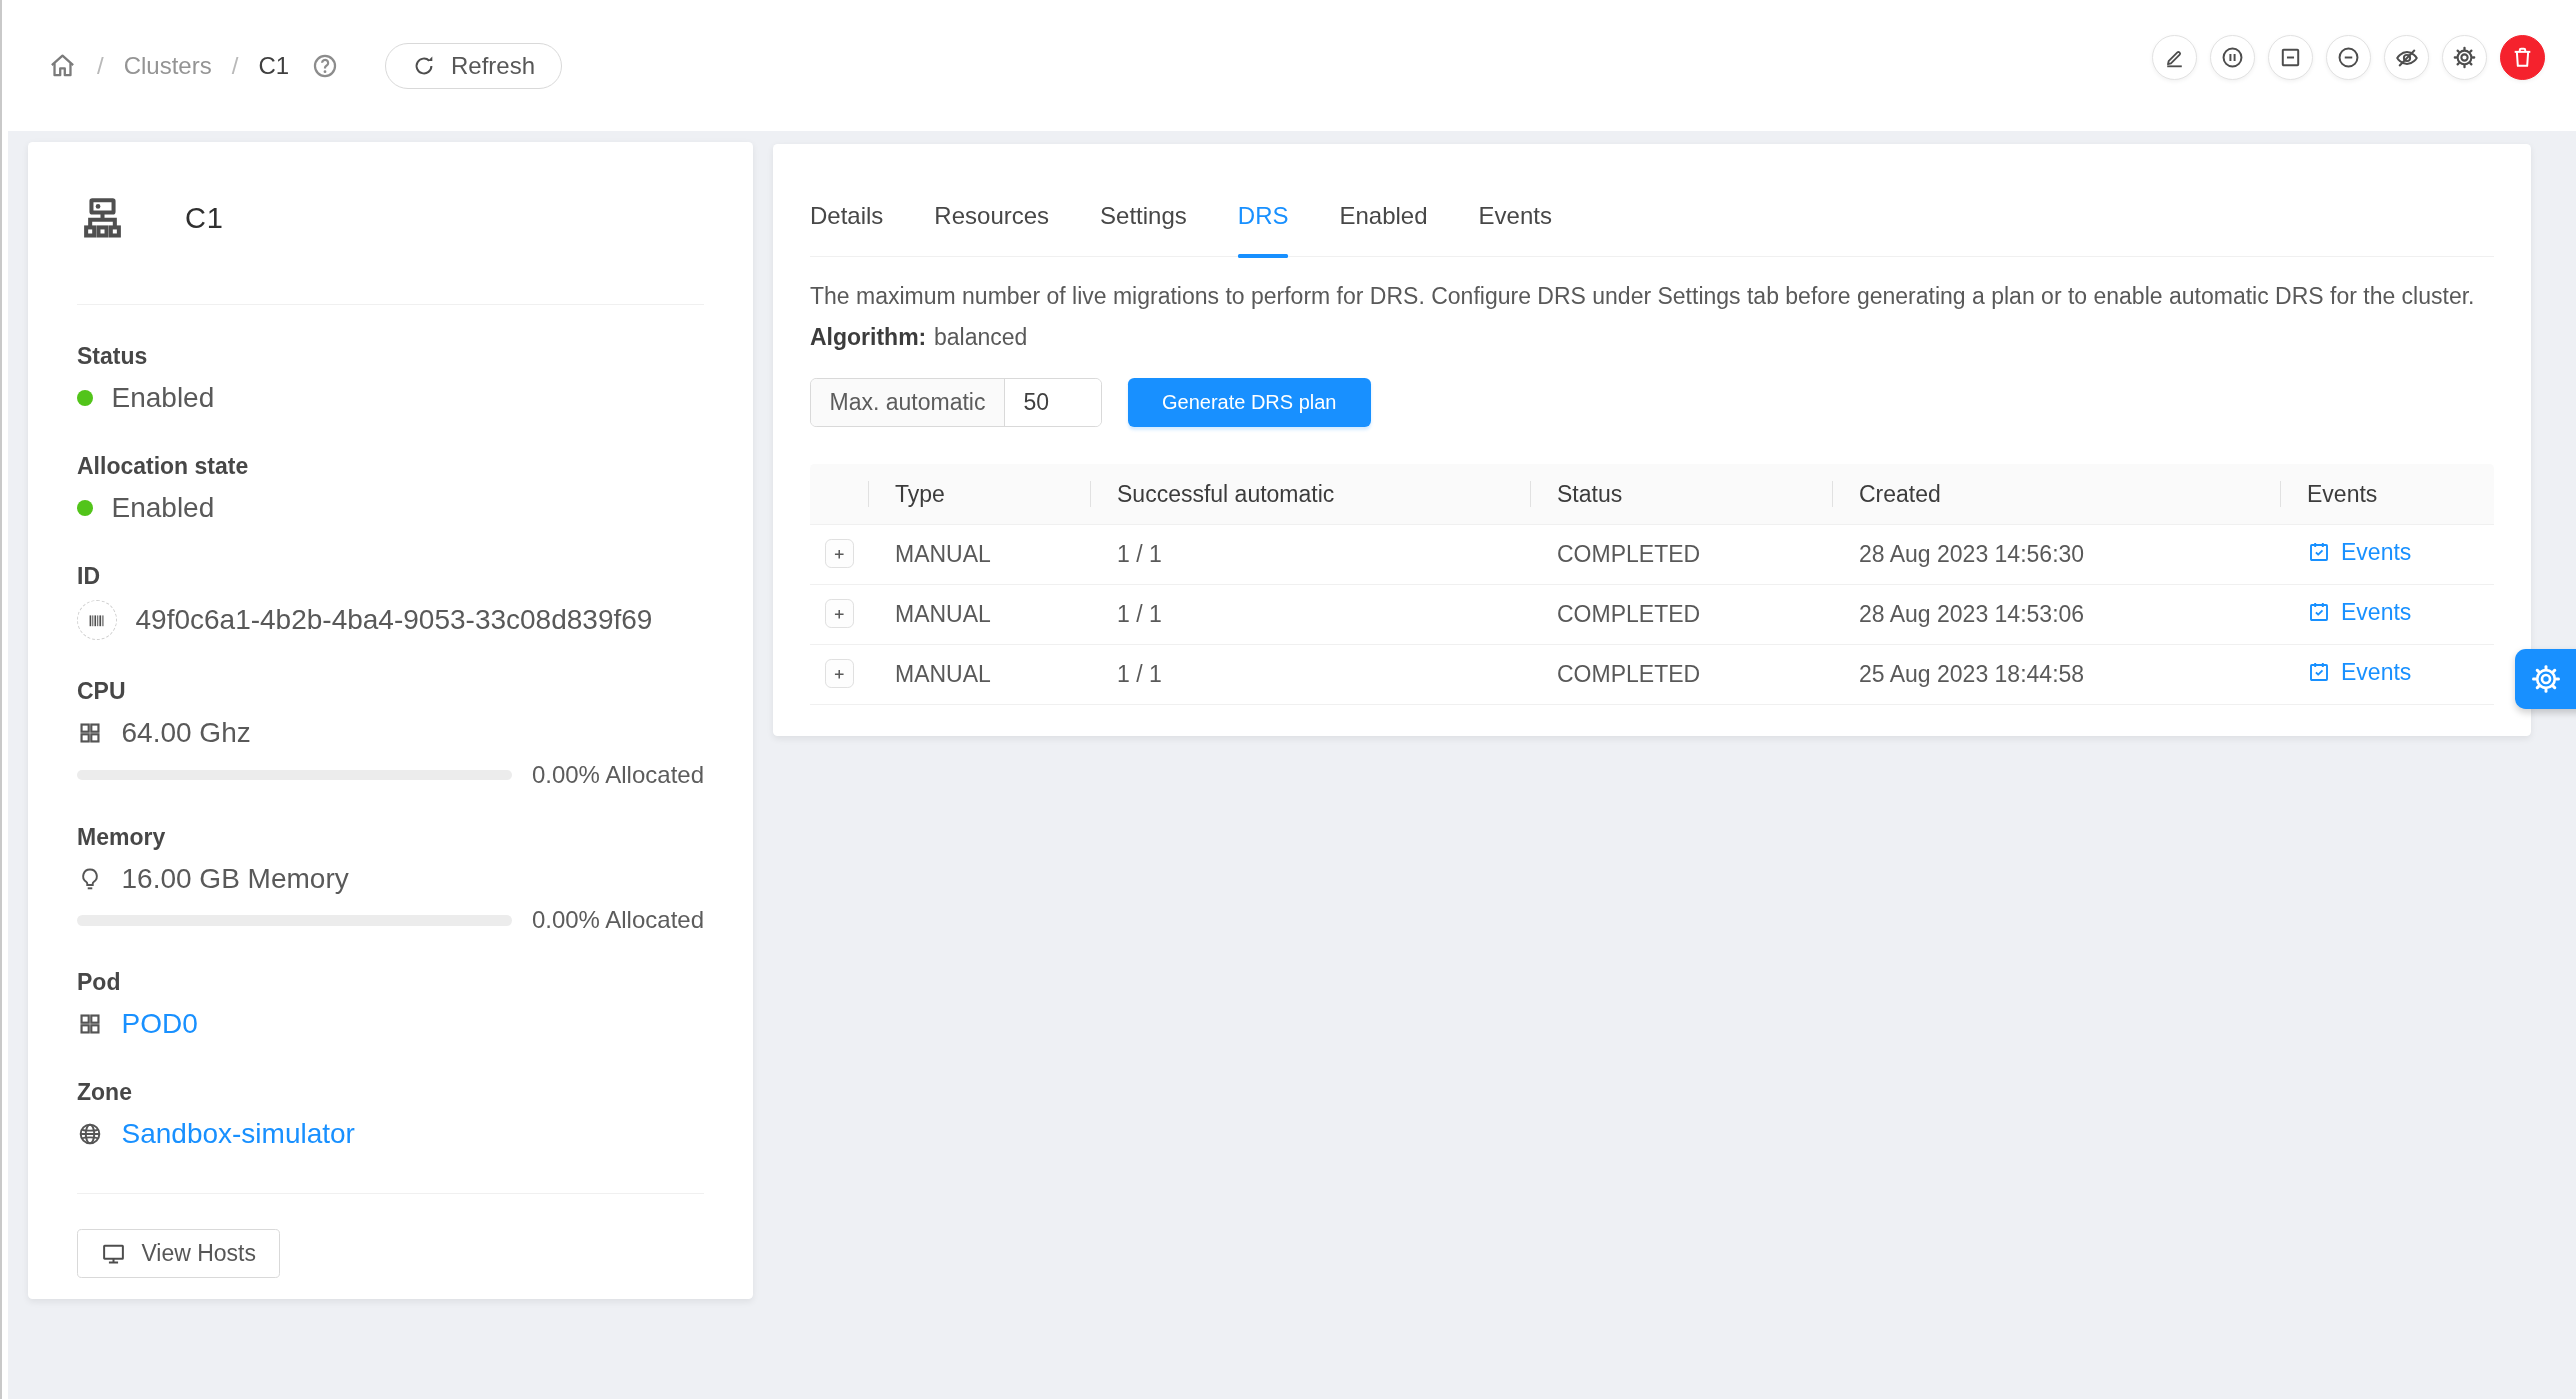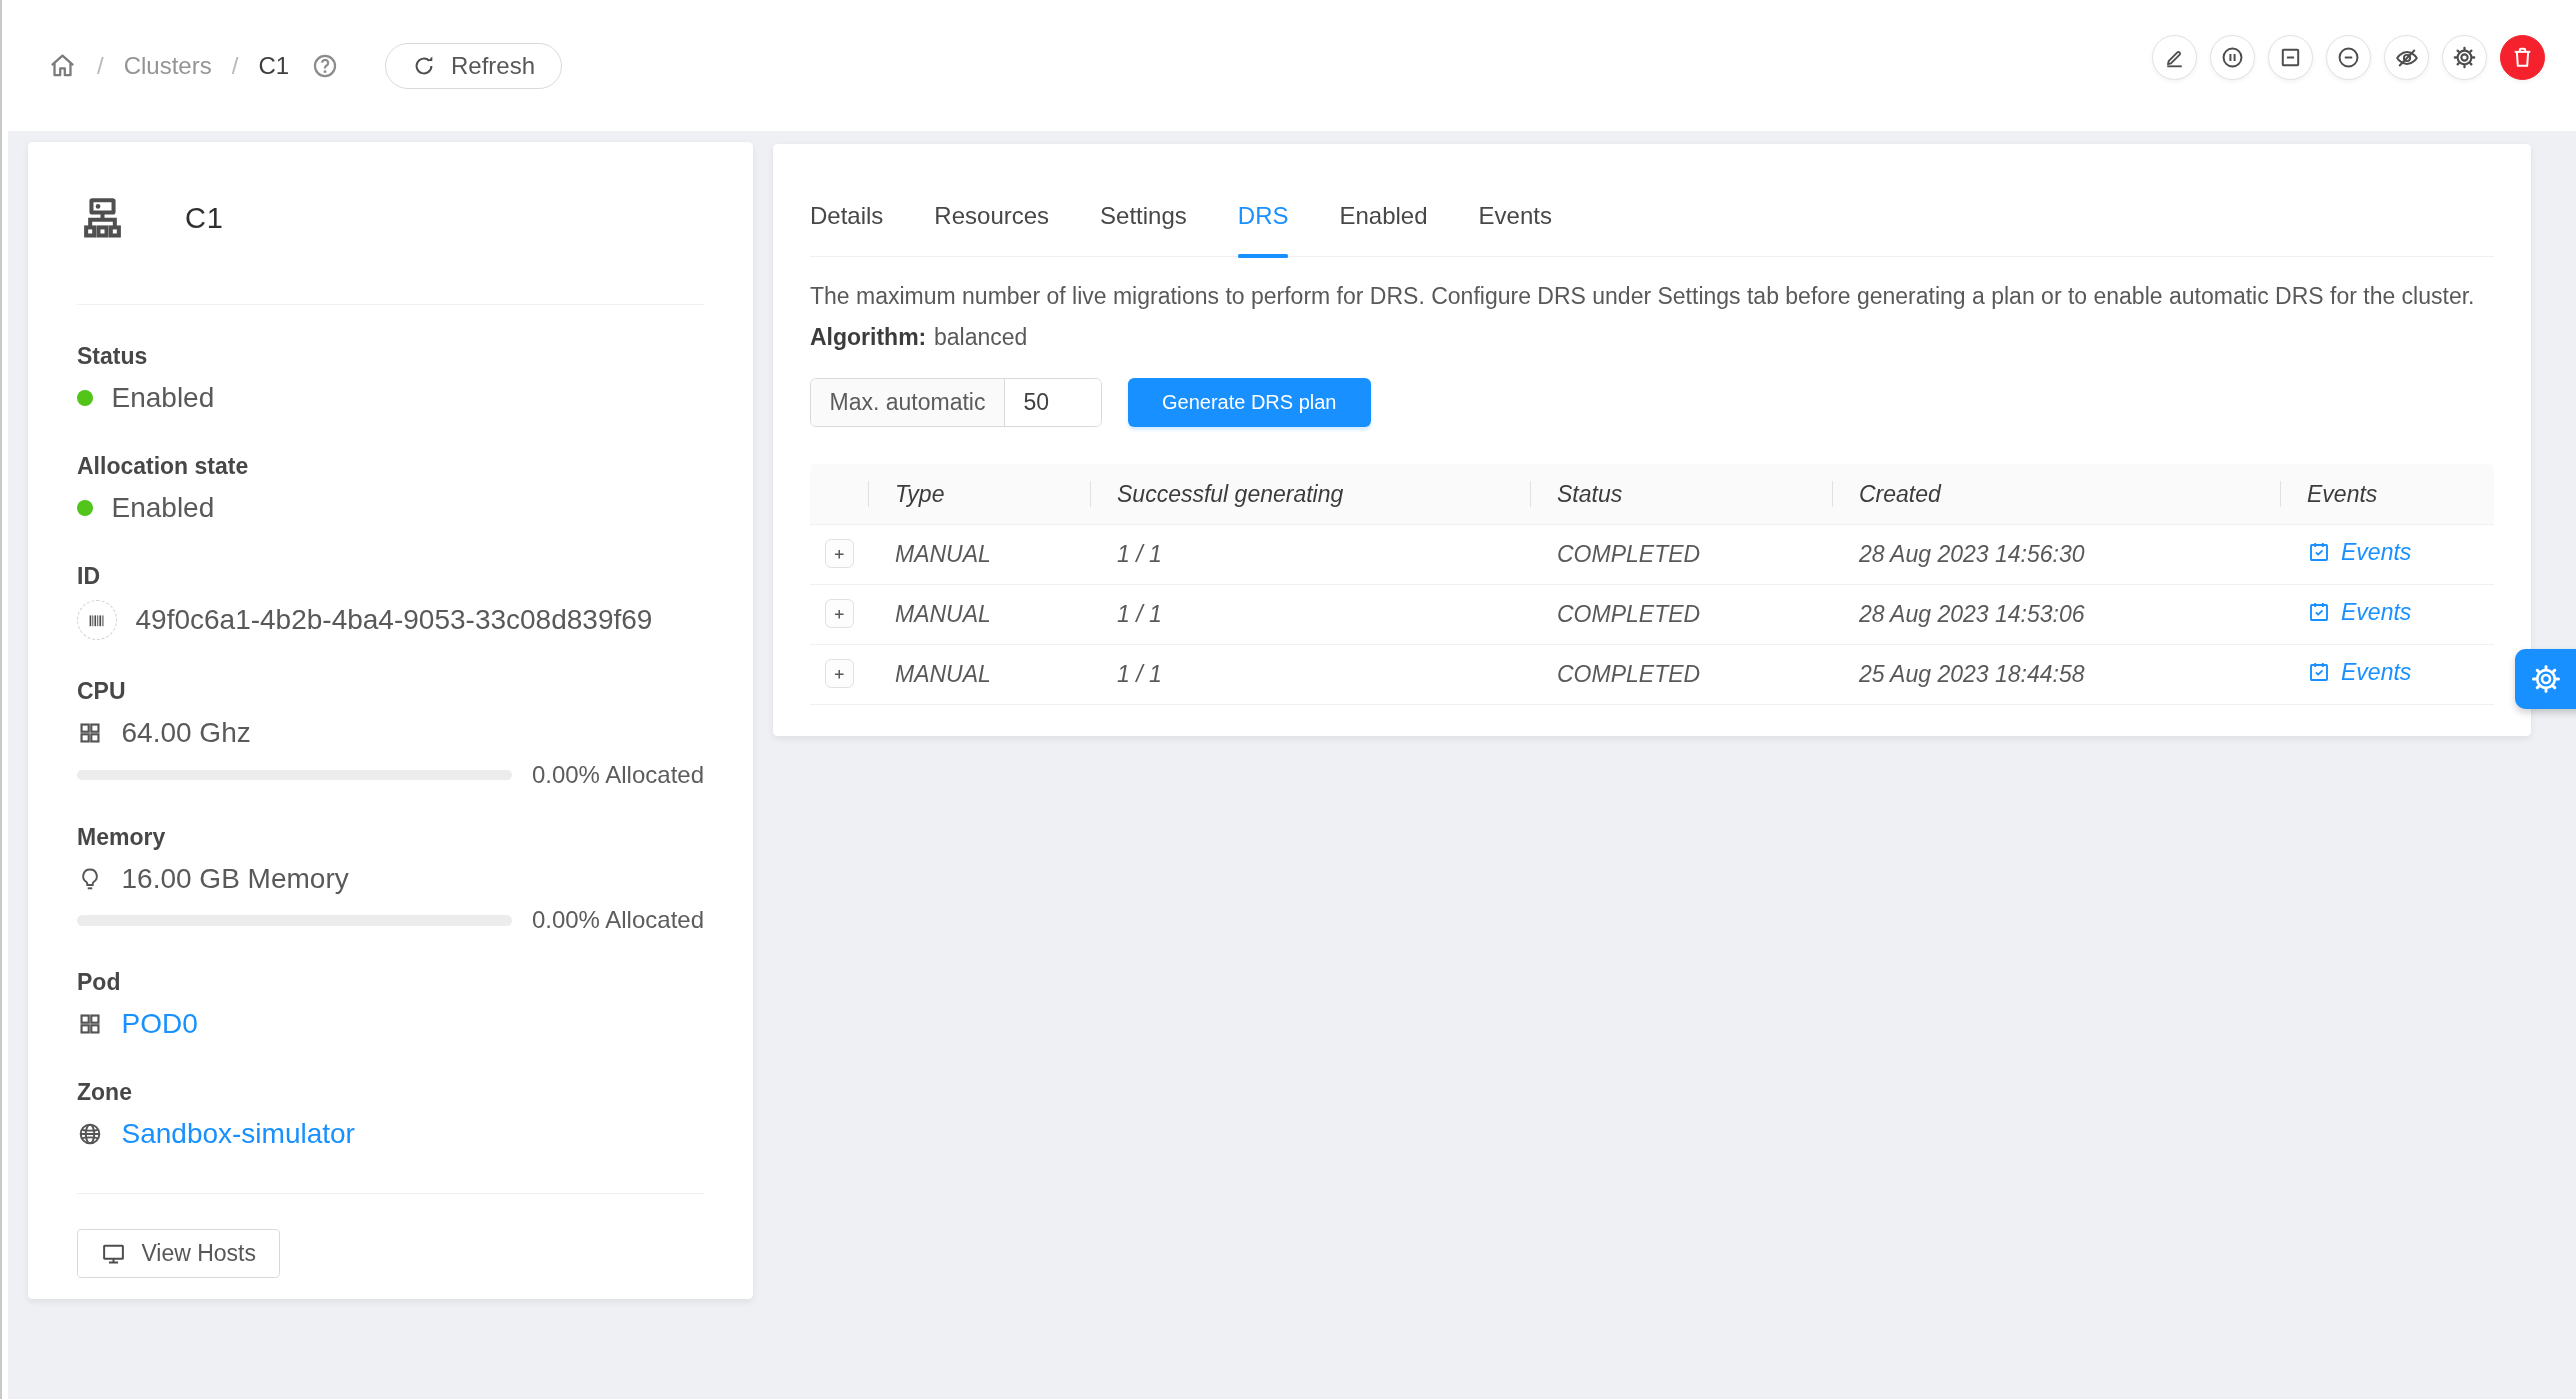--- a/index.html
+++ b/index.html
@@ -133,21 +133,21 @@
     width:96px; border:none; outline:none; padding:0 18.5px;
     font-size:23px; color:#404040; font-family:inherit;
   }
   .primary-btn {
     margin-left:26px; height:49px; padding:0 34px; border:none; border-radius:6.2px;
     background:#1890ff; color:#fff; font-size:20px; cursor:pointer; font-family:inherit;
     box-shadow:0 2.3px 3.1px rgba(24,144,255,0.18);
   }
 
   
-  table { margin-top:37px; width:100%; border-collapse:collapse; table-layout:fixed;font-style:italic; }
+  table { margin-top:37px; width:100%; border-collapse:collapse; table-layout:fixed; }
   thead th {
     background:#fafafa; height:60px; text-align:left; padding-left:26px;
     font-size:23px; font-weight:500; color:#3c3c3c; position:relative;
     border-bottom:1.5px solid #f0f0f0;
   }
   thead th:first-child { border-top-left-radius:4.6px; padding-left:0; }
   thead th:last-child  { border-top-right-radius:4.6px; }
   thead th:not(:last-child)::after {
     content:""; position:absolute; right:0; top:50%; transform:translateY(-50%);
     width:1.5px; height:26px; background:#e1e1e1;
@@ -514,21 +514,21 @@
         <col style="width:222px">
         <col style="width:440px">
         <col style="width:302px">
         <col style="width:448px">
         <col style="width:213px">
       </colgroup>
     <thead>
       <tr>
         <th></th>
         <th>Type</th>
-        <th>Successful generating</th>
+        <th>Successful automatic</th>
         <th>Status</th>
         <th>Created</th>
         <th>Events</th>
       </tr>
     </thead>
     <tbody>
       <tr>
         <td><button class="expand-btn">
               <span class="icon">
                 <svg width="18.5" height="18.5" viewBox="0 0 24 24">

